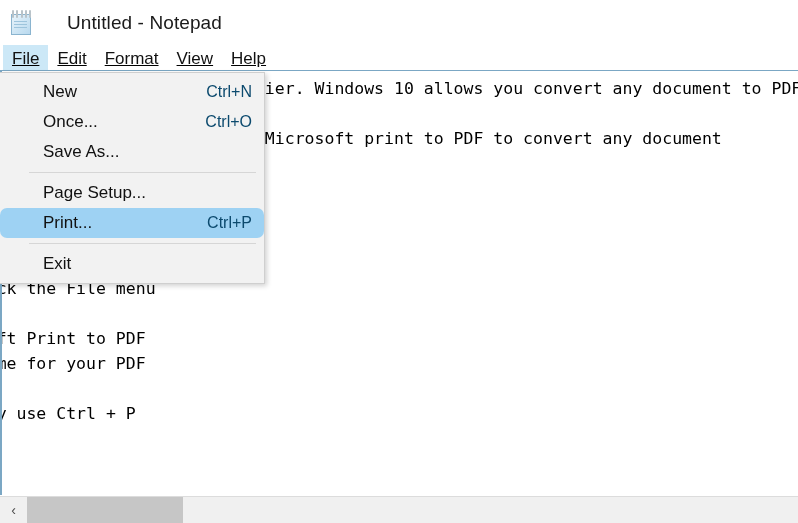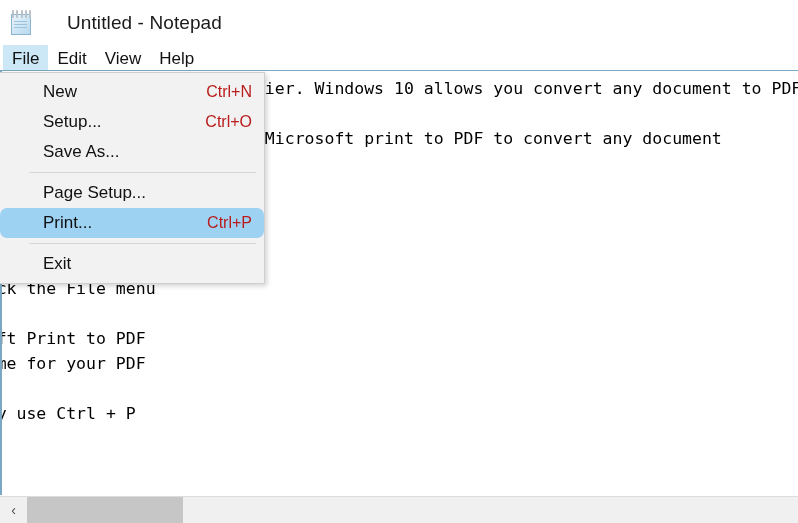--- a/index.html
+++ b/index.html
@@ -86,20 +86,21 @@
   .menubar {
     position: absolute;
     left: 0; top: 45px;
     width: 798px;
     height: 27px;
     background: #ffffff;
     display: flex;
     align-items: stretch;
     padding-left: 3px;
     box-sizing: border-box;
+    text-decoration: underline;
   }
   .menubar-item {
     display: flex;
     align-items: center;
     padding: 0 9px;
     font-size: 17px;
     color: #111111;
     white-space: nowrap;
     cursor: default;
   }
@@ -197,21 +198,21 @@
     box-sizing: border-box;
   }
   .mi.highlight {
     background: #9ed2f3;
     border-radius: 7px;
   }
   .mi .label { flex: 0 0 auto; }
   .mi .accel {
     margin-left: auto;
     font-size: 16px;
-    color: #b91c1c;
+    color: #0c4a6e;
     text-align: right;
   }
   .sep {
     height: 1px;
     background: #d6d6d6;
     margin: 5px 8px 5px 29px;
   }
 </style>
 </head>
 <body>
@@ -238,20 +239,23 @@
   </div>
 
   <div class="menubar">
     <div class="menubar-item active">
       <span>File</span>
     </div>
     <div class="menubar-item">
       <span>Edit</span>
     </div>
     <div class="menubar-item">
+      <span>Format</span>
+    </div>
+    <div class="menubar-item">
       <span>View</span>
     </div>
     <div class="menubar-item">
       <span>Help</span>
     </div>
   </div>
 
   <div class="textarea">
     <div class="doc" id="doc"><div class="ln">Unlike the previous Windows versions, converting a document to PDF is much easier. Windows 10 allows you convert any document to PDF as well</div><div class="ln"></div><div class="ln">Any printable document or picture can now be saved in PDF format. You can use Microsoft print to PDF to convert any document</div><div class="ln"></div><div class="ln">To convert pictures to PDF</div><div class="ln"></div><div class="ln">Step 1: Open the document or picture with the software which you</div><div class="ln"></div><div class="ln">Step 2: Once the document or picture is opened, click the File menu</div><div class="ln"></div><div class="ln">Step 3: Under Select Printer section, click Microsoft Print to PDF</div><div class="ln">Step 4: When you see the Save As dialog, enter a name for your PDF</div><div class="ln">To save a document in PDF</div><div class="ln">Step 1: After creating a document or picture, simply use Ctrl + P</div></div>
   </div>
@@ -262,21 +266,21 @@
       <div class="thumb"></div>
     </div>
   </div>
 
   <div class="dropdown" id="file-menu">
       <div class="mi">
         <span class="label">New</span>
         <span class="accel">Ctrl+N</span>
       </div>
       <div class="mi">
-        <span class="label">Setup...</span>
+        <span class="label">Once...</span>
         <span class="accel">Ctrl+O</span>
       </div>
       <div class="mi">
         <span class="label">Save As...</span>
       </div>
       <div class="sep"></div>
       <div class="mi">
         <span class="label">Page Setup...</span>
       </div>
       <div class="mi highlight">

